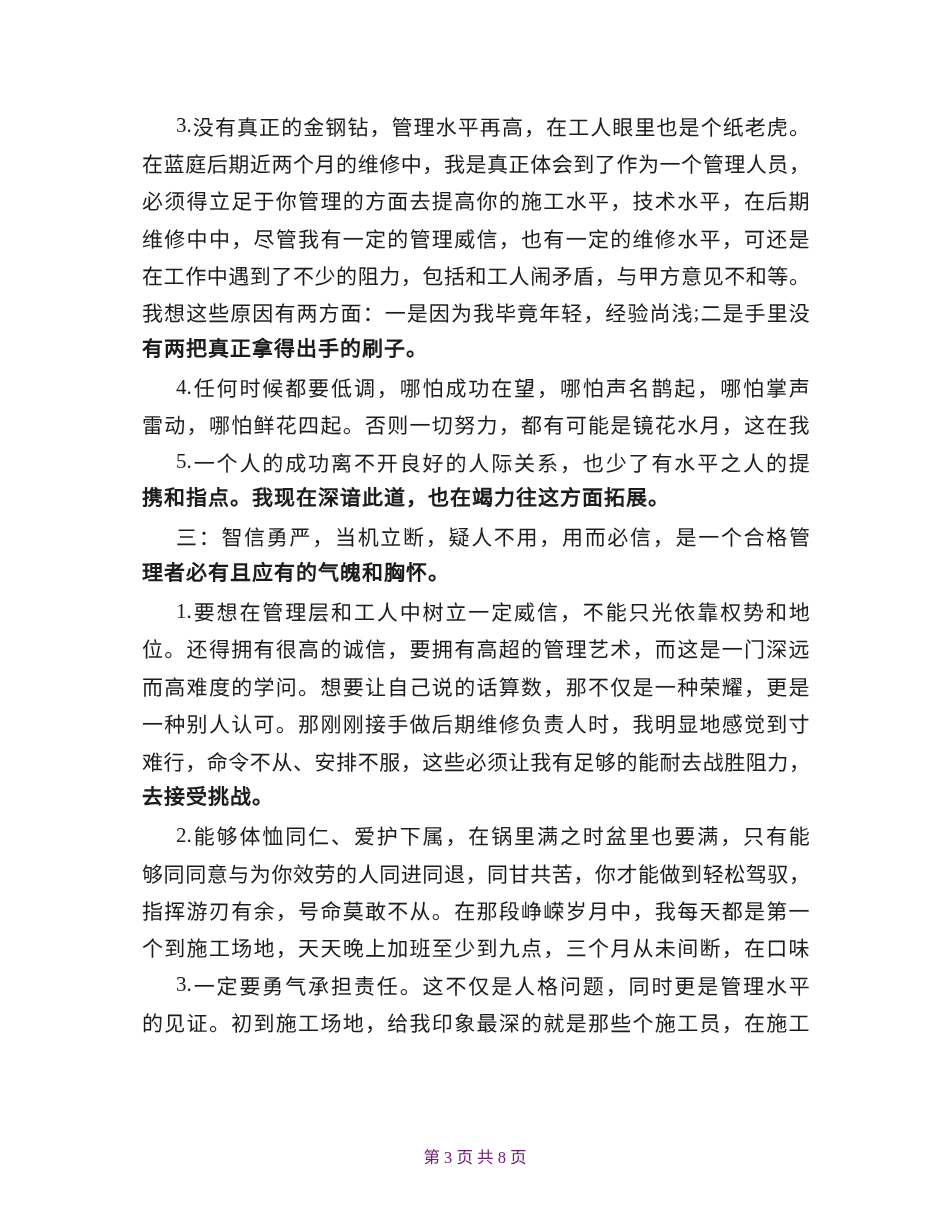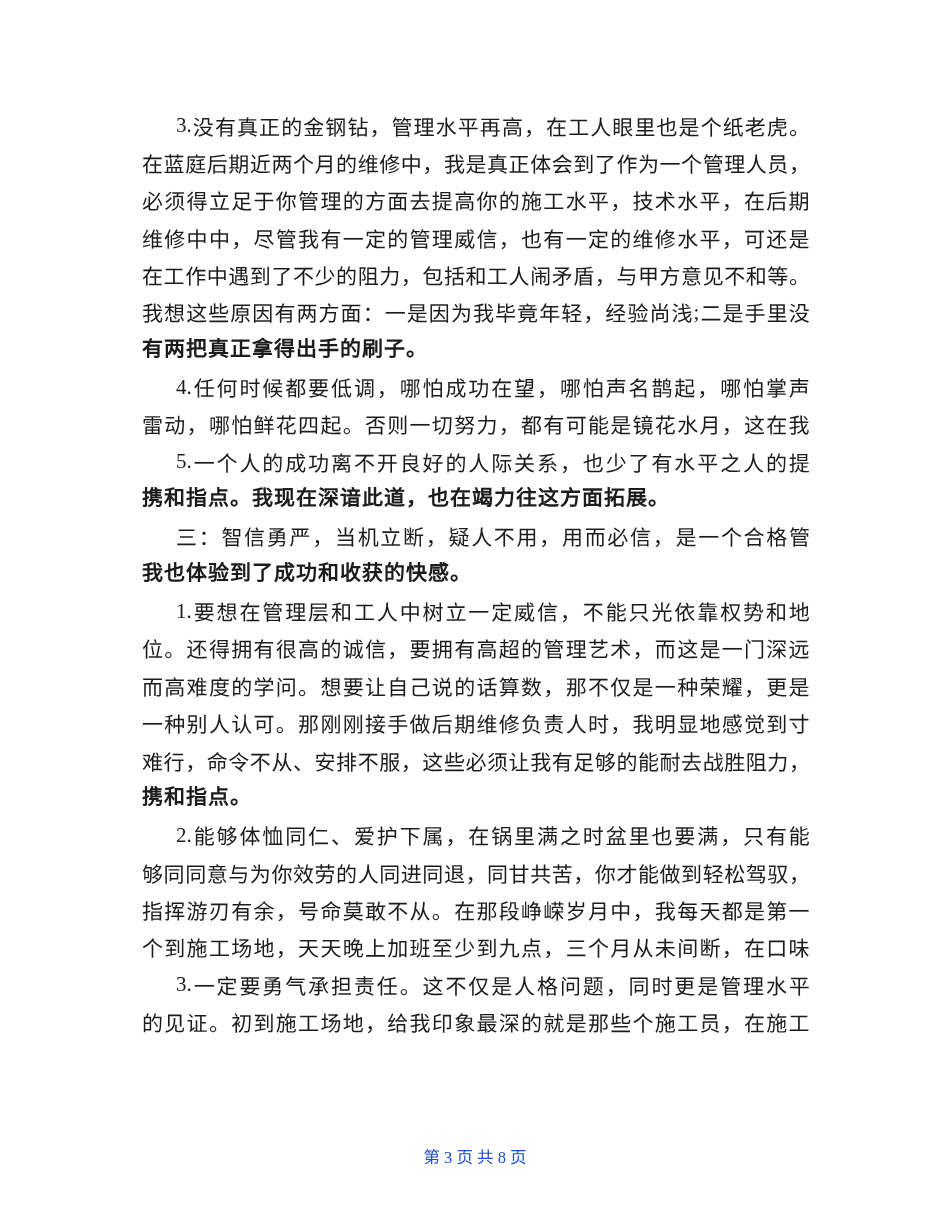--- a/index.html
+++ b/index.html
@@ -44,47 +44,47 @@
     padding-left: 34px;
   }
   .footer {
     position: absolute;
     top: 1147px;
     left: 0;
     width: 950px;
     text-align: center;
     font-size: 16.5px;
     line-height: 22px;
-    color: #1d4ed8;
+    color: #701a75;
   }
 </style>
 </head>
 <body>
 
 <div class="page">
   <div class="text-body" id="text-body">
       <div class="line fill indent"><span>3.</span><span>没</span><span>有</span><span>真</span><span>正</span><span>的</span><span>金</span><span>钢</span><span>钻</span><span>，</span><span>管</span><span>理</span><span>水</span><span>平</span><span>再</span><span>高</span><span>，</span><span>在</span><span>工</span><span>人</span><span>眼</span><span>里</span><span>也</span><span>是</span><span>个</span><span>纸</span><span>老</span><span>虎</span><span>。</span></div>
       <div class="line fill"><span>在</span><span>蓝</span><span>庭</span><span>后</span><span>期</span><span>近</span><span>两</span><span>个</span><span>月</span><span>的</span><span>维</span><span>修</span><span>中</span><span>，</span><span>我</span><span>是</span><span>真</span><span>正</span><span>体</span><span>会</span><span>到</span><span>了</span><span>作</span><span>为</span><span>一</span><span>个</span><span>管</span><span>理</span><span>人</span><span>员</span><span>，</span></div>
       <div class="line fill"><span>必</span><span>须</span><span>得</span><span>立</span><span>足</span><span>于</span><span>你</span><span>管</span><span>理</span><span>的</span><span>方</span><span>面</span><span>去</span><span>提</span><span>高</span><span>你</span><span>的</span><span>施</span><span>工</span><span>水</span><span>平</span><span>，</span><span>技</span><span>术</span><span>水</span><span>平</span><span>，</span><span>在</span><span>后</span><span>期</span></div>
       <div class="line fill"><span>维</span><span>修</span><span>中</span><span>中</span><span>，</span><span>尽</span><span>管</span><span>我</span><span>有</span><span>一</span><span>定</span><span>的</span><span>管</span><span>理</span><span>威</span><span>信</span><span>，</span><span>也</span><span>有</span><span>一</span><span>定</span><span>的</span><span>维</span><span>修</span><span>水</span><span>平</span><span>，</span><span>可</span><span>还</span><span>是</span></div>
       <div class="line fill"><span>在</span><span>工</span><span>作</span><span>中</span><span>遇</span><span>到</span><span>了</span><span>不</span><span>少</span><span>的</span><span>阻</span><span>力</span><span>，</span><span>包</span><span>括</span><span>和</span><span>工</span><span>人</span><span>闹</span><span>矛</span><span>盾</span><span>，</span><span>与</span><span>甲</span><span>方</span><span>意</span><span>见</span><span>不</span><span>和</span><span>等</span><span>。</span></div>
       <div class="line fill"><span>我</span><span>想</span><span>这</span><span>些</span><span>原</span><span>因</span><span>有</span><span>两</span><span>方</span><span>面</span><span>：</span><span>一</span><span>是</span><span>因</span><span>为</span><span>我</span><span>毕</span><span>竟</span><span>年</span><span>轻</span><span>，</span><span>经</span><span>验</span><span>尚</span><span>浅</span><span>;</span><span>二</span><span>是</span><span>手</span><span>里</span><span>没</span></div>
       <div class="line end">有两把真正拿得出手的刷子。</div>
       <div class="line fill indent"><span>4.</span><span>任</span><span>何</span><span>时</span><span>候</span><span>都</span><span>要</span><span>低</span><span>调</span><span>，</span><span>哪</span><span>怕</span><span>成</span><span>功</span><span>在</span><span>望</span><span>，</span><span>哪</span><span>怕</span><span>声</span><span>名</span><span>鹊</span><span>起</span><span>，</span><span>哪</span><span>怕</span><span>掌</span><span>声</span></div>
       <div class="line fill"><span>雷</span><span>动</span><span>，</span><span>哪</span><span>怕</span><span>鲜</span><span>花</span><span>四</span><span>起</span><span>。</span><span>否</span><span>则</span><span>一</span><span>切</span><span>努</span><span>力</span><span>，</span><span>都</span><span>有</span><span>可</span><span>能</span><span>是</span><span>镜</span><span>花</span><span>水</span><span>月</span><span>，</span><span>这</span><span>在</span><span>我</span></div>
       <div class="line fill indent"><span>5.</span><span>一</span><span>个</span><span>人</span><span>的</span><span>成</span><span>功</span><span>离</span><span>不</span><span>开</span><span>良</span><span>好</span><span>的</span><span>人</span><span>际</span><span>关</span><span>系</span><span>，</span><span>也</span><span>少</span><span>了</span><span>有</span><span>水</span><span>平</span><span>之</span><span>人</span><span>的</span><span>提</span></div>
       <div class="line end">携和指点。我现在深谙此道，也在竭力往这方面拓展。</div>
       <div class="line fill indent"><span>三</span><span>：</span><span>智</span><span>信</span><span>勇</span><span>严</span><span>，</span><span>当</span><span>机</span><span>立</span><span>断</span><span>，</span><span>疑</span><span>人</span><span>不</span><span>用</span><span>，</span><span>用</span><span>而</span><span>必</span><span>信</span><span>，</span><span>是</span><span>一</span><span>个</span><span>合</span><span>格</span><span>管</span></div>
-      <div class="line end">我也体验到了成功和收获的快感。</div>
+      <div class="line end">理者必有且应有的气魄和胸怀。</div>
       <div class="line fill indent"><span>1.</span><span>要</span><span>想</span><span>在</span><span>管</span><span>理</span><span>层</span><span>和</span><span>工</span><span>人</span><span>中</span><span>树</span><span>立</span><span>一</span><span>定</span><span>威</span><span>信</span><span>，</span><span>不</span><span>能</span><span>只</span><span>光</span><span>依</span><span>靠</span><span>权</span><span>势</span><span>和</span><span>地</span></div>
       <div class="line fill"><span>位</span><span>。</span><span>还</span><span>得</span><span>拥</span><span>有</span><span>很</span><span>高</span><span>的</span><span>诚</span><span>信</span><span>，</span><span>要</span><span>拥</span><span>有</span><span>高</span><span>超</span><span>的</span><span>管</span><span>理</span><span>艺</span><span>术</span><span>，</span><span>而</span><span>这</span><span>是</span><span>一</span><span>门</span><span>深</span><span>远</span></div>
       <div class="line fill"><span>而</span><span>高</span><span>难</span><span>度</span><span>的</span><span>学</span><span>问</span><span>。</span><span>想</span><span>要</span><span>让</span><span>自</span><span>己</span><span>说</span><span>的</span><span>话</span><span>算</span><span>数</span><span>，</span><span>那</span><span>不</span><span>仅</span><span>是</span><span>一</span><span>种</span><span>荣</span><span>耀</span><span>，</span><span>更</span><span>是</span></div>
       <div class="line fill"><span>一</span><span>种</span><span>别</span><span>人</span><span>认</span><span>可</span><span>。</span><span>那</span><span>刚</span><span>刚</span><span>接</span><span>手</span><span>做</span><span>后</span><span>期</span><span>维</span><span>修</span><span>负</span><span>责</span><span>人</span><span>时</span><span>，</span><span>我</span><span>明</span><span>显</span><span>地</span><span>感</span><span>觉</span><span>到</span><span>寸</span></div>
       <div class="line fill"><span>难</span><span>行</span><span>，</span><span>命</span><span>令</span><span>不</span><span>从</span><span>、</span><span>安</span><span>排</span><span>不</span><span>服</span><span>，</span><span>这</span><span>些</span><span>必</span><span>须</span><span>让</span><span>我</span><span>有</span><span>足</span><span>够</span><span>的</span><span>能</span><span>耐</span><span>去</span><span>战</span><span>胜</span><span>阻</span><span>力</span><span>，</span></div>
-      <div class="line end">携和指点。</div>
+      <div class="line end">去接受挑战。</div>
       <div class="line fill indent"><span>2.</span><span>能</span><span>够</span><span>体</span><span>恤</span><span>同</span><span>仁</span><span>、</span><span>爱</span><span>护</span><span>下</span><span>属</span><span>，</span><span>在</span><span>锅</span><span>里</span><span>满</span><span>之</span><span>时</span><span>盆</span><span>里</span><span>也</span><span>要</span><span>满</span><span>，</span><span>只</span><span>有</span><span>能</span></div>
       <div class="line fill"><span>够</span><span>同</span><span>同</span><span>意</span><span>与</span><span>为</span><span>你</span><span>效</span><span>劳</span><span>的</span><span>人</span><span>同</span><span>进</span><span>同</span><span>退</span><span>，</span><span>同</span><span>甘</span><span>共</span><span>苦</span><span>，</span><span>你</span><span>才</span><span>能</span><span>做</span><span>到</span><span>轻</span><span>松</span><span>驾</span><span>驭</span><span>，</span></div>
       <div class="line fill"><span>指</span><span>挥</span><span>游</span><span>刃</span><span>有</span><span>余</span><span>，</span><span>号</span><span>命</span><span>莫</span><span>敢</span><span>不</span><span>从</span><span>。</span><span>在</span><span>那</span><span>段</span><span>峥</span><span>嵘</span><span>岁</span><span>月</span><span>中</span><span>，</span><span>我</span><span>每</span><span>天</span><span>都</span><span>是</span><span>第</span><span>一</span></div>
       <div class="line fill"><span>个</span><span>到</span><span>施</span><span>工</span><span>场</span><span>地</span><span>，</span><span>天</span><span>天</span><span>晚</span><span>上</span><span>加</span><span>班</span><span>至</span><span>少</span><span>到</span><span>九</span><span>点</span><span>，</span><span>三</span><span>个</span><span>月</span><span>从</span><span>未</span><span>间</span><span>断</span><span>，</span><span>在</span><span>口</span><span>味</span></div>
       <div class="line fill indent"><span>3.</span><span>一</span><span>定</span><span>要</span><span>勇</span><span>气</span><span>承</span><span>担</span><span>责</span><span>任</span><span>。</span><span>这</span><span>不</span><span>仅</span><span>是</span><span>人</span><span>格</span><span>问</span><span>题</span><span>，</span><span>同</span><span>时</span><span>更</span><span>是</span><span>管</span><span>理</span><span>水</span><span>平</span></div>
       <div class="line fill"><span>的</span><span>见</span><span>证</span><span>。</span><span>初</span><span>到</span><span>施</span><span>工</span><span>场</span><span>地</span><span>，</span><span>给</span><span>我</span><span>印</span><span>象</span><span>最</span><span>深</span><span>的</span><span>就</span><span>是</span><span>那</span><span>些</span><span>个</span><span>施</span><span>工</span><span>员</span><span>，</span><span>在</span><span>施</span><span>工</span></div>
     </div>
   <div class="footer">
     <span>第 3 页 共 8 页</span>
   </div>

